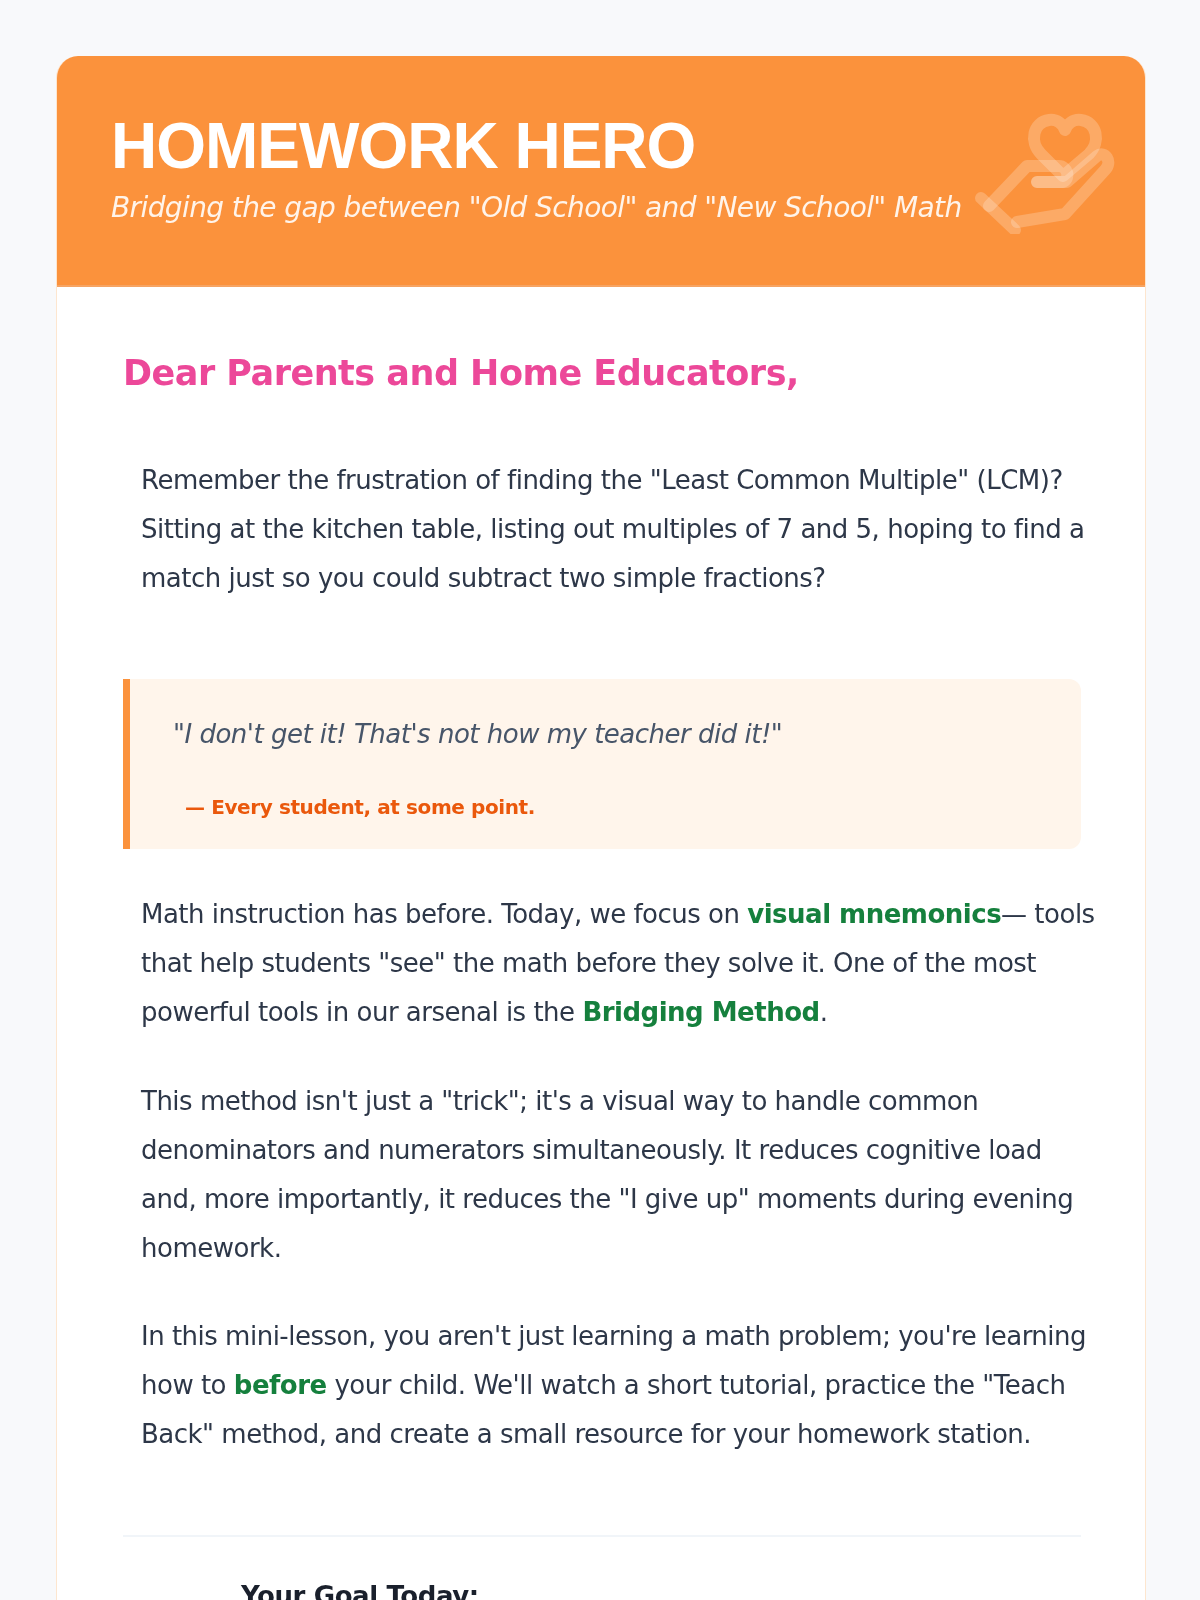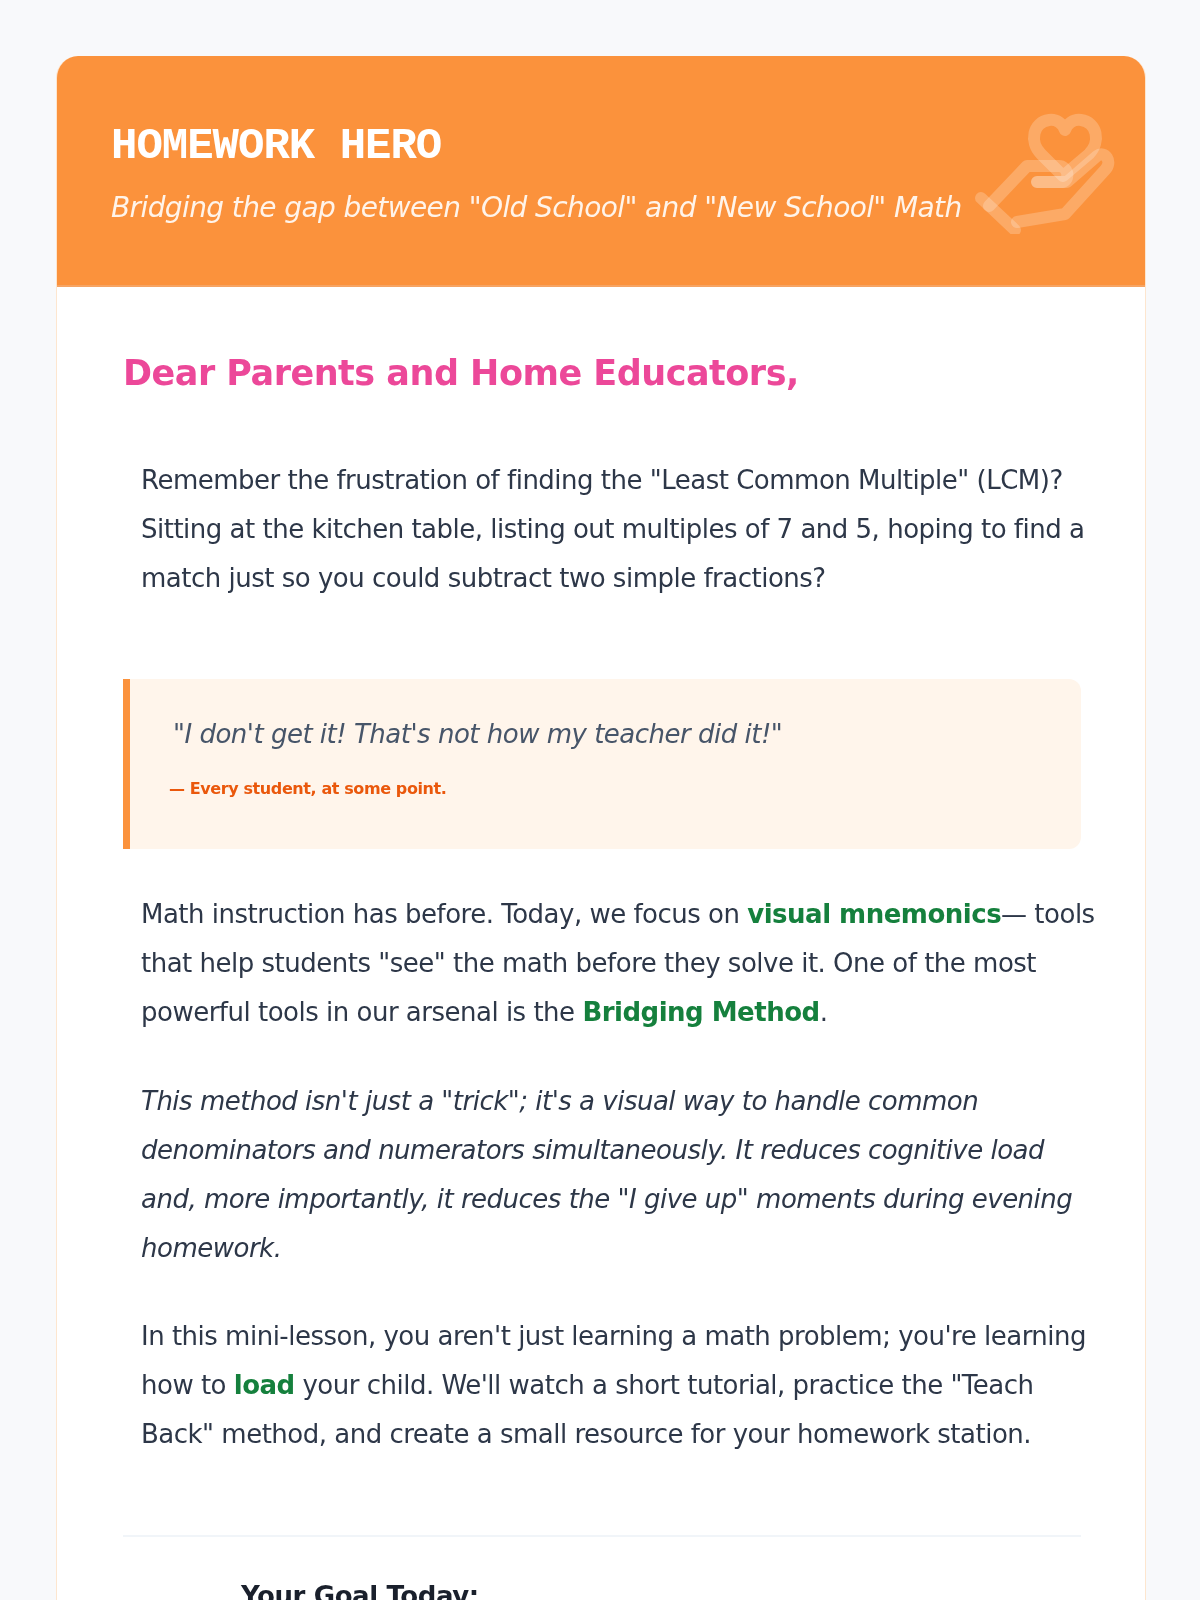--- a/index.html
+++ b/index.html
@@ -16,22 +16,22 @@
     border-radius:22px 22px 0 0;
     overflow:hidden;
   }
   .header {
     position:relative; height:231px; background:#fb923c;
     border-bottom:2px solid #f6a463;
     box-sizing:border-box;
   }
   .title {
     position:absolute; left:54px; top:54px;
-    font-family:Liberation Mono, monospace; font-weight:700;
-    font-size:44px; letter-spacing:-1px; color:#ffffff; margin:0; line-height:72px;
+    font-family:Liberation Sans, sans-serif; font-weight:700;
+    font-size:64px; letter-spacing:-1px; color:#ffffff; margin:0; line-height:72px;
   }
   .subtitle {
     position:absolute; left:54px; top:132px;
     font-family:"DejaVu Sans", sans-serif; font-style:italic;
     font-size:28px; color:#fff4ea; letter-spacing:-0.6px; margin:0; line-height:40px;
   }
   .header-icon {
     position:absolute; left:902px; top:38px; width:160px; height:140px;
   }
   .body { position:absolute; left:66px; top:231px; width:958px; }
@@ -47,22 +47,22 @@
   .quote {
     position:absolute; left:0; top:392px; width:958px; height:170px;
     background:#fff5eb; border-left:7px solid #fb923c;
     border-radius:0 12px 12px 0; box-sizing:border-box;
   }
   .quote-text {
     position:absolute; left:43px; top:40px; margin:0;
     font-style:italic; font-size:26px; color:#475569; letter-spacing:-0.5px;
   }
   .quote-cite {
-    position:absolute; left:39px; top:100px; margin:0;
-    font-size:16px; font-weight:700; color:#ea580c; letter-spacing:-0.4px;
+    position:absolute; left:39px; top:100px; margin:16px;
+    font-size:20px; font-weight:700; color:#ea580c; letter-spacing:-0.4px;
   }
   .divider {
     position:absolute; left:0; top:1248px; width:958px; height:2px; background:#f1f5f9;
   }
   .goal-title {
     position:absolute; left:118px; top:1294px; margin:0;
     font-size:26px; font-weight:700; color:#1a202c; letter-spacing:-0.4px;
   }
 </style>
 </head>
@@ -87,21 +87,21 @@
 
     <p class="para" style="top:151px;">Remember the frustration of finding the "Least Common Multiple" (LCM)? Sitting at the kitchen table, listing out multiples of 7 and 5, hoping to find a match just so you could subtract two simple fractions?</p>
 
     <div class="quote">
       <p class="quote-text">"I don't get it! That's not how my teacher did it!"</p>
       <p class="quote-cite">— Every student, at some point.</p>
     </div>
 
     <p class="para" style="top:585px;"><span>Math instruction has before. Today, we focus on </span><b>visual mnemonics</b><span>— tools that help students "see" the math before they solve it. One of the most powerful tools in our arsenal is the </span><b>Bridging Method</b><span>.</span></p>
 
-    <p class="para" style="top:772px;font-style:italic;">This method isn't just a "trick"; it's a visual way to handle common denominators and numerators simultaneously. It reduces cognitive load and, more importantly, it reduces the "I give up" moments during evening homework.</p>
+    <p class="para" style="top:772px;">This method isn't just a "trick"; it's a visual way to handle common denominators and numerators simultaneously. It reduces cognitive load and, more importantly, it reduces the "I give up" moments during evening homework.</p>
 
-    <p class="para" style="top:1007px;"><span>In this mini-lesson, you aren't just learning a math problem; you're learning how to </span><b>load</b><span> your child. We'll watch a short tutorial, practice the "Teach Back" method, and create a small resource for your homework station.</span></p>
+    <p class="para" style="top:1007px;"><span>In this mini-lesson, you aren't just learning a math problem; you're learning how to </span><b>before</b><span> your child. We'll watch a short tutorial, practice the "Teach Back" method, and create a small resource for your homework station.</span></p>
 
     <div class="divider"></div>
 
     <h3 class="goal-title">Your Goal Today:</h3>
   </div>
 </div>
 
 </body></html>

